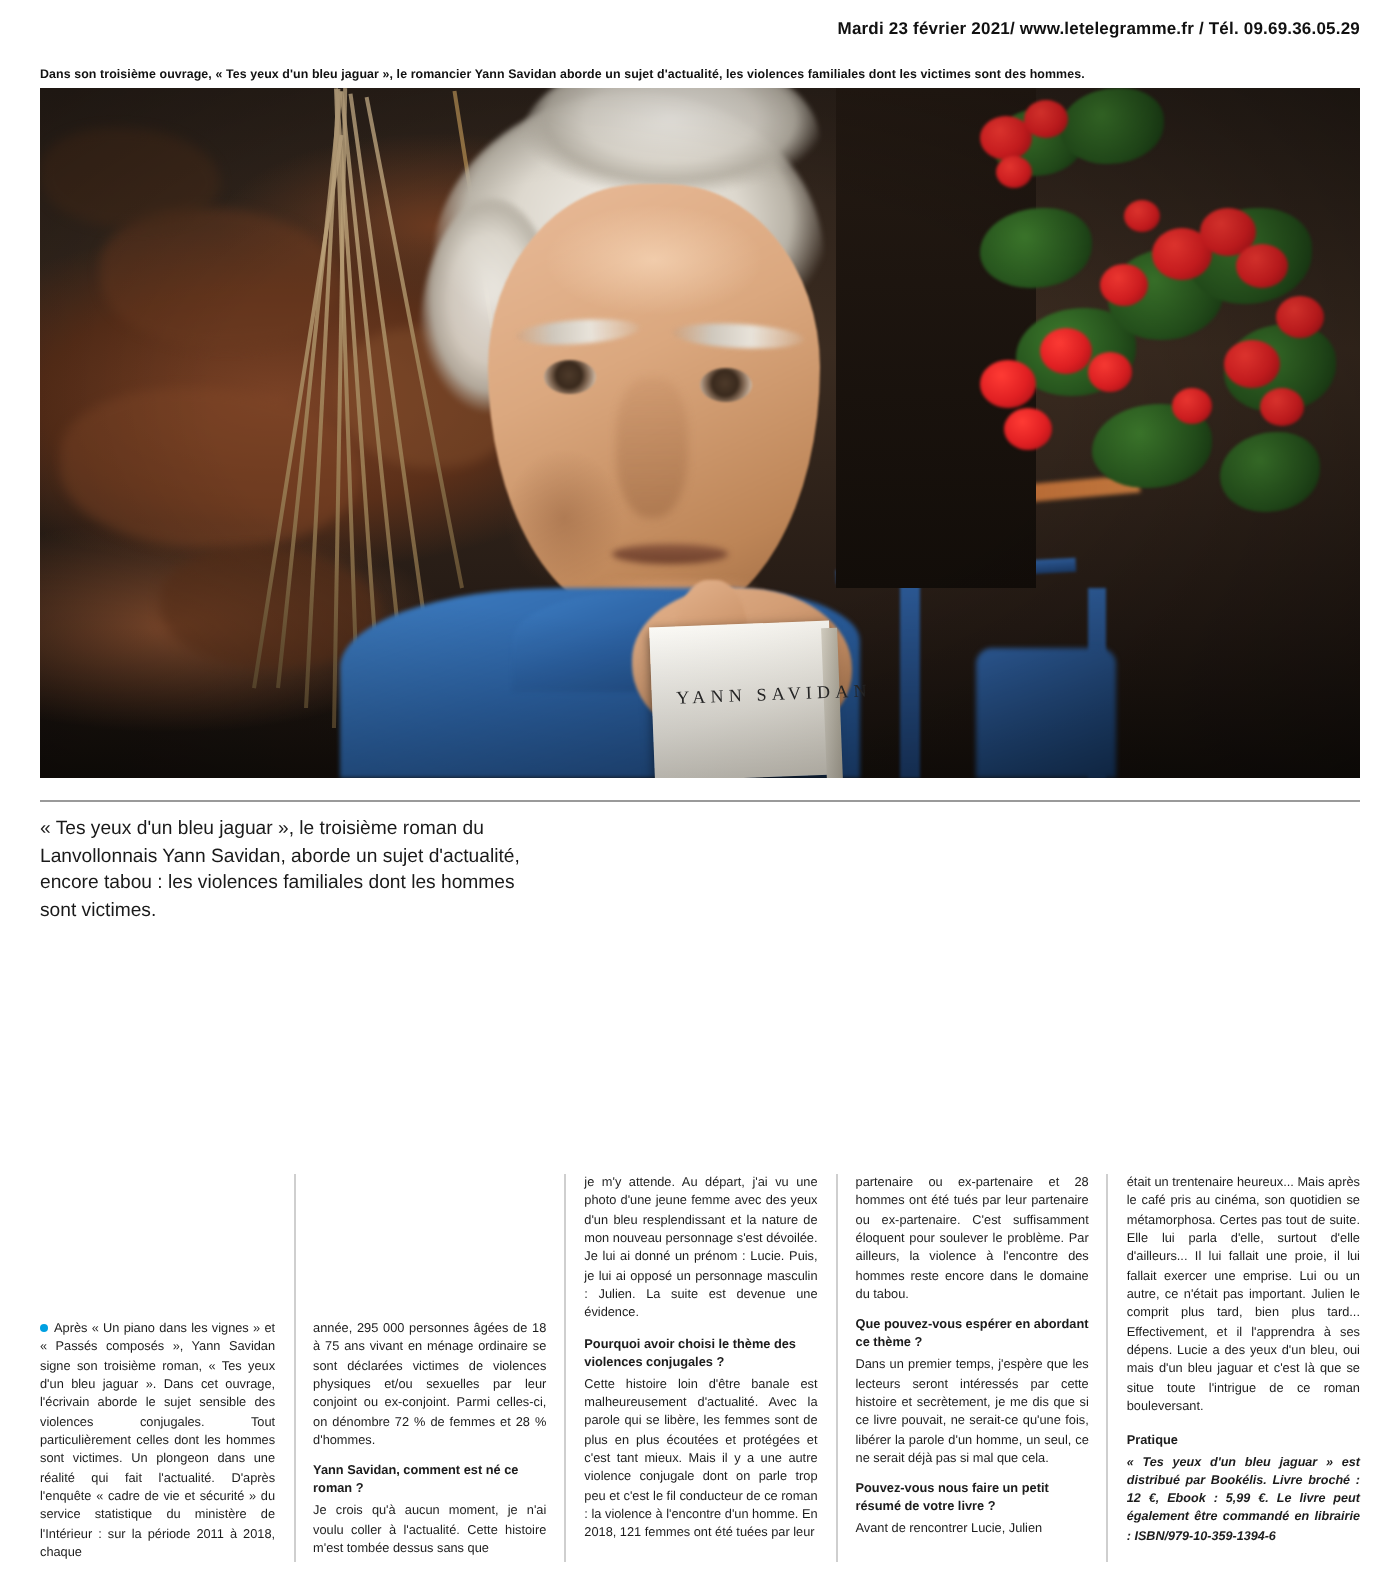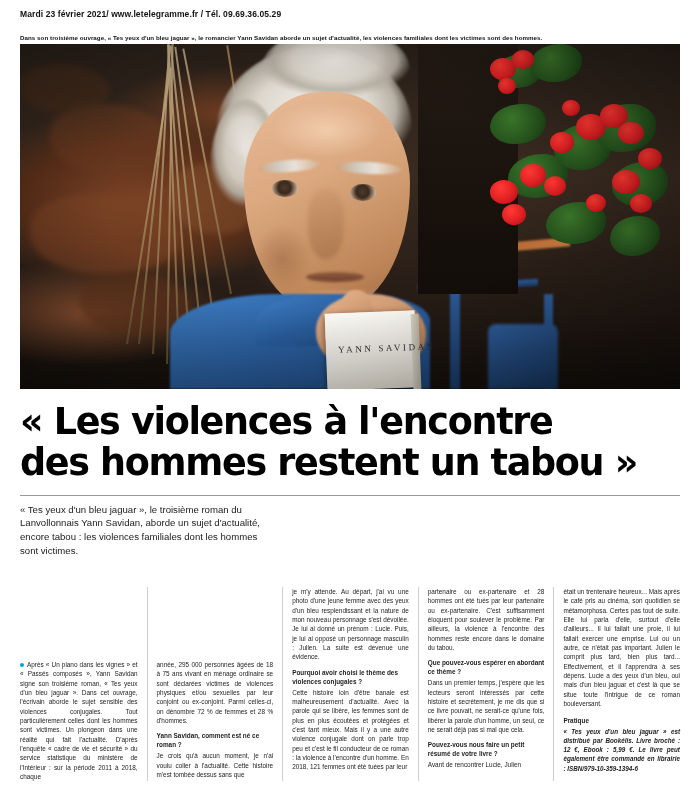--- a/index.html
+++ b/index.html
@@ -43,20 +43,21 @@
     white-space: nowrap;
   }
   .masthead-title .gap { display: inline-block; width: 18px; }
 
   .dateline {
     font-size: 8.5px;
     font-weight: 700;
     color: #111;
     margin-top: 9px;
     letter-spacing: 0.1px;
+    text-align: right;
   }
 
   .photo-caption {
     font-size: 6.2px;
     font-weight: 700;
     color: #111;
     margin-top: 15px;
     margin-bottom: 3px;
     letter-spacing: 0.05px;
   }
@@ -336,24 +337,20 @@
       <div class="petal" style="left:140px;top:150px;width:22px;height:19px;"></div>
       <div class="petal" style="left:96px;top:150px;width:20px;height:18px;"></div>
       <div class="petal" style="left:72px;top:56px;width:18px;height:16px;"></div>
     </div>
 
     <div class="ph-layer" style="left:468px;top:280px;width:70px;height:65px;background:linear-gradient(160deg,#2f5f9e,#16365f);filter:blur(1.4px);border-radius:8px 8px 0 0;"></div>
 
     <div class="ph-layer vignette"></div>
   </div>
 
-  <div class="headline">
-    <span class="hl-line">« Les violences à l'encontre</span>
-    <span class="hl-line">des hommes restent un tabou »</span>
-  </div>
 
   <div class="rule-top"></div>
 
   <div class="standfirst">« Tes yeux d'un bleu jaguar », le troisième roman du Lanvollonnais Yann Savidan, aborde un sujet d'actualité, encore tabou : les violences familiales dont les hommes sont victimes.</div>
 
   <div class="columns">
 
     <div class="col col1-offset">
       <p><span class="bullet"></span><span>Après « Un piano dans les vignes » et « Passés composés », Yann Savidan signe son troisième roman, « Tes yeux d'un bleu jaguar ». Dans cet ouvrage, l'écrivain aborde le sujet sensible des violences conjugales. Tout particulièrement celles dont les hommes sont victimes. Un plongeon dans une réalité qui fait l'actualité. D'après l'enquête « cadre de vie et sécurité » du service statistique du ministère de l'Intérieur : sur la période 2011 à 2018, chaque</span></p>
     </div>

